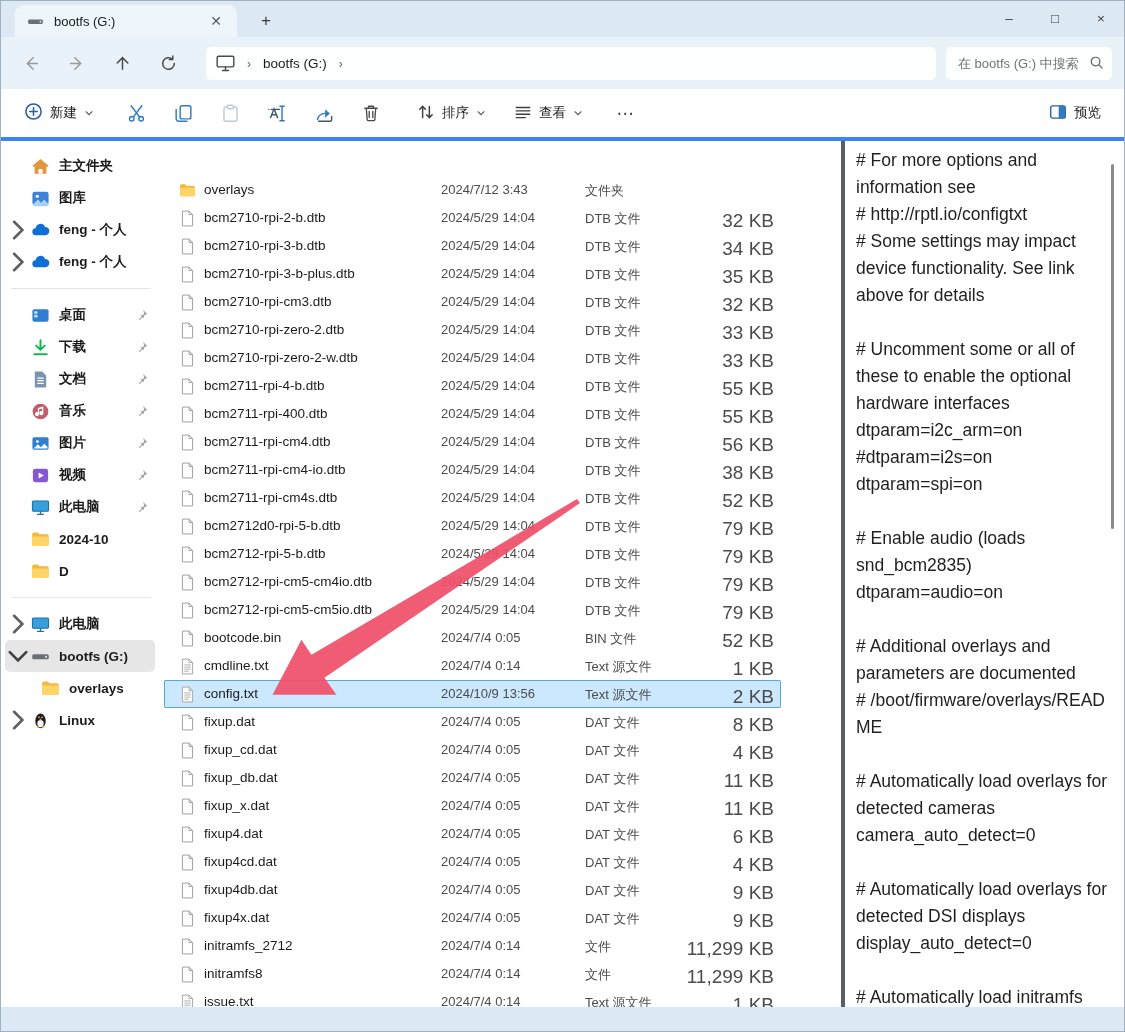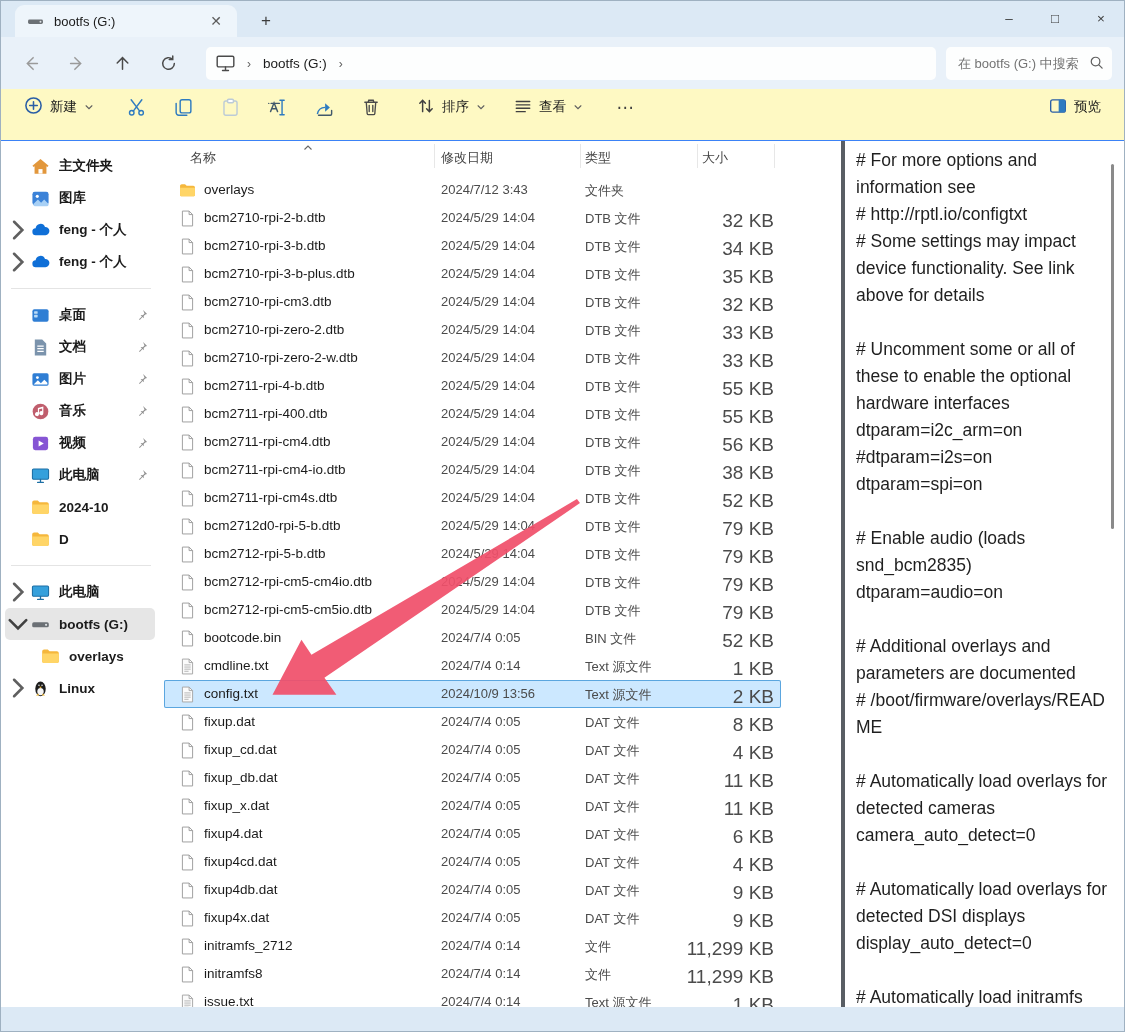--- a/index.html
+++ b/index.html
@@ -20,21 +20,21 @@
   
   .navbar { position:absolute; top:36px; left:0; right:0; height:52px; background:#e9f1f9; display:flex; align-items:center; }
   .navbtn { width:34px; height:34px; display:flex; align-items:center; justify-content:center; }
   .breadcrumb { position:absolute; left:205px; top:10px; width:730px; height:33px; background:#fdfefe; border-radius:5px; display:flex; align-items:center; padding:0 10px; }
   .crumb-sep { color:#5f5f5f; margin:0 12px; font-size:12px; }
   .searchbox { position:absolute; left:945px; top:10px; width:166px; height:33px; background:#fdfefe; border-radius:5px; display:flex; align-items:center; padding:0 8px 0 12px; }
   .searchbox input { flex:1; border:none; outline:none; background:transparent; font-size:13px; color:#1b1b1b; width:110px; font-family:inherit; }
   .searchbox input::placeholder { color:#737373; }
 
   
-  .toolbar { position:absolute; top:88px; left:0; right:0; height:52px; background:#fef9c3; border-bottom:1px solid #3b82f6; display:flex; }
+  .toolbar { position:absolute; top:88px; left:0; right:0; height:52px; background:#ffffff; border-bottom:4px solid #3b82f6; display:flex; align-items:center; }
   .tbtn { display:flex; align-items:center; gap:7px; height:36px; padding:0 9px; border-radius:5px; color:#1b1b1b; font-size:13.5px; }
   .tico { width:38px; height:36px; display:flex; align-items:center; justify-content:center; }
   .chev-sm { color:#5f5f5f; }
   .tb-right { margin-left:auto; margin-right:14px; }
 
   
   .main { position:absolute; top:140px; left:0; right:0; bottom:24px; background:#fff; }
 
   
   .sidebar { position:absolute; top:0; bottom:0; left:0; width:160px; background:#fff; padding-top:9px; overflow:hidden; }
@@ -302,52 +302,65 @@
           </span>
           <span class="slabel">桌面</span>
           <span class="pin"><svg viewBox="0 0 16 16">
               <path d="M9.2 2.2l4.6 4.6-2 .5-1.9 1.9.2 2.6-1.5-1.5-3.2 3.3-.8-.8 3.3-3.2-1.5-1.5 2.6.2 1.9-1.9z" fill="#8f8f8f"></path>
             </svg></span>
         </div>
         <div class="srow">
           <span class="chv"></span>
           <span class="sic">
             <svg viewBox="0 0 16 16">
+              <path d="M8 1.8v7.4M4.4 6.4L8 10l3.6-3.6" fill="none" stroke="#1db254" stroke-width="1.7" stroke-linecap="round" stroke-linejoin="round"></path>
+              <path d="M2.8 13.6h10.4" stroke="#1db254" stroke-width="1.7" stroke-linecap="round"></path>
+            </svg>
+          </span>
+          <span class="slabel">下载</span>
+          <span class="pin"><svg viewBox="0 0 16 16">
+              <path d="M9.2 2.2l4.6 4.6-2 .5-1.9 1.9.2 2.6-1.5-1.5-3.2 3.3-.8-.8 3.3-3.2-1.5-1.5 2.6.2 1.9-1.9z" fill="#8f8f8f"></path>
+            </svg></span>
+        </div>
+        <div class="srow">
+          <span class="chv"></span>
+          <span class="sic">
+            <svg viewBox="0 0 16 16">
               <path d="M3.2 1.2h6.2l3.4 3.4v10.2H3.2z" fill="#7b93ac"></path>
               <path d="M5.3 6.8h5.4M5.3 9h5.4M5.3 11.2h5.4" stroke="#fff" stroke-width="1"></path>
             </svg>
           </span>
           <span class="slabel">文档</span>
           <span class="pin"><svg viewBox="0 0 16 16">
               <path d="M9.2 2.2l4.6 4.6-2 .5-1.9 1.9.2 2.6-1.5-1.5-3.2 3.3-.8-.8 3.3-3.2-1.5-1.5 2.6.2 1.9-1.9z" fill="#8f8f8f"></path>
             </svg></span>
         </div>
         <div class="srow">
           <span class="chv"></span>
           <span class="sic">
             <svg viewBox="0 0 16 16">
+              <circle cx="8" cy="8" r="6.6" fill="#c05e6d"></circle>
+              <path d="M10.4 4.2v5.2a1.7 1.7 0 11-1-1.55V5.4l-2.6.7v4.1a1.7 1.7 0 11-1-1.55V5l4.6-1.3z" fill="#fff"></path>
+            </svg>
+          </span>
+          <span class="slabel">音乐</span>
+          <span class="pin"><svg viewBox="0 0 16 16">
+              <path d="M9.2 2.2l4.6 4.6-2 .5-1.9 1.9.2 2.6-1.5-1.5-3.2 3.3-.8-.8 3.3-3.2-1.5-1.5 2.6.2 1.9-1.9z" fill="#8f8f8f"></path>
+            </svg></span>
+        </div>
+        <div class="srow">
+          <span class="chv"></span>
+          <span class="sic">
+            <svg viewBox="0 0 16 16">
               <rect x="1.2" y="2.8" width="13.6" height="10.4" rx="1.4" fill="#2f7ed4"></rect>
               <circle cx="5.4" cy="6.4" r="1.2" fill="#fff"></circle>
               <path d="M2.2 12.2L5.8 8.6l2.5 2.5 2.9-2.9 2.6 2.6v1.4z" fill="#fff"></path>
             </svg>
           </span>
           <span class="slabel">图片</span>
-          <span class="pin"><svg viewBox="0 0 16 16">
-              <path d="M9.2 2.2l4.6 4.6-2 .5-1.9 1.9.2 2.6-1.5-1.5-3.2 3.3-.8-.8 3.3-3.2-1.5-1.5 2.6.2 1.9-1.9z" fill="#8f8f8f"></path>
-            </svg></span>
-        </div>
-        <div class="srow">
-          <span class="chv"></span>
-          <span class="sic">
-            <svg viewBox="0 0 16 16">
-              <circle cx="8" cy="8" r="6.6" fill="#c05e6d"></circle>
-              <path d="M10.4 4.2v5.2a1.7 1.7 0 11-1-1.55V5.4l-2.6.7v4.1a1.7 1.7 0 11-1-1.55V5l4.6-1.3z" fill="#fff"></path>
-            </svg>
-          </span>
-          <span class="slabel">音乐</span>
           <span class="pin"><svg viewBox="0 0 16 16">
               <path d="M9.2 2.2l4.6 4.6-2 .5-1.9 1.9.2 2.6-1.5-1.5-3.2 3.3-.8-.8 3.3-3.2-1.5-1.5 2.6.2 1.9-1.9z" fill="#8f8f8f"></path>
             </svg></span>
         </div>
         <div class="srow">
           <span class="chv"></span>
           <span class="sic">
             <svg viewBox="0 0 16 16">
               <rect x="1.6" y="2.4" width="12.8" height="11.2" rx="2" fill="#8655d4"></rect>
               <path d="M6.4 5.4l4.4 2.6-4.4 2.6z" fill="#fff"></path>
@@ -444,35 +457,20 @@
               <circle cx="9.3" cy="5.3" r="0.6" fill="#fff"></circle>
               <path d="M6.9 6.6h2.2L8 7.9z" fill="#f0b429"></path>
               <path d="M4.2 13.9h2.4l-.4-1.6zM9.4 13.9h2.4l-2-1.6z" fill="#f0b429"></path>
             </svg>
           </span>
           <span class="slabel">Linux</span>
         </div>
       </div>
 
     <div class="filelist">
-      <div class="lheader">
-        <span class="sortcaret">
-          <svg width="10" height="8" viewBox="0 0 10 8">
-              <path d="M1.5 5.5L5 2l3.5 3.5" fill="none" stroke="#666" stroke-width="1.1"></path>
-            </svg>
-        </span>
-        <span class="hname">名称</span>
-        <span class="hdate">修改日期</span>
-        <span class="htype">类型</span>
-        <span class="hsize">大小</span>
-        <span class="hsep" style="left:272px"></span>
-        <span class="hsep" style="left:418px"></span>
-        <span class="hsep" style="left:535px"></span>
-        <span class="hsep" style="left:612px"></span>
-      </div>
       <div class="rows">
           <div class="frow">
             <span class="fic">
               <svg viewBox="0 0 16 16">
                 <path d="M1 3.6c0-.9.7-1.6 1.6-1.6h3.1l1.5 1.6h6.2c.9 0 1.6.7 1.6 1.6v6.7c0 .9-.7 1.6-1.6 1.6H2.6c-.9 0-1.6-.7-1.6-1.6z" fill="#f5b73c"></path>
                 <path d="M1 5.4h14v6.5c0 .9-.7 1.6-1.6 1.6H2.6c-.9 0-1.6-.7-1.6-1.6z" fill="#ffd567"></path>
               </svg>
             </span>
             <span class="fname">overlays</span>
             <span class="fdate">2024/7/12 3:43</span>

